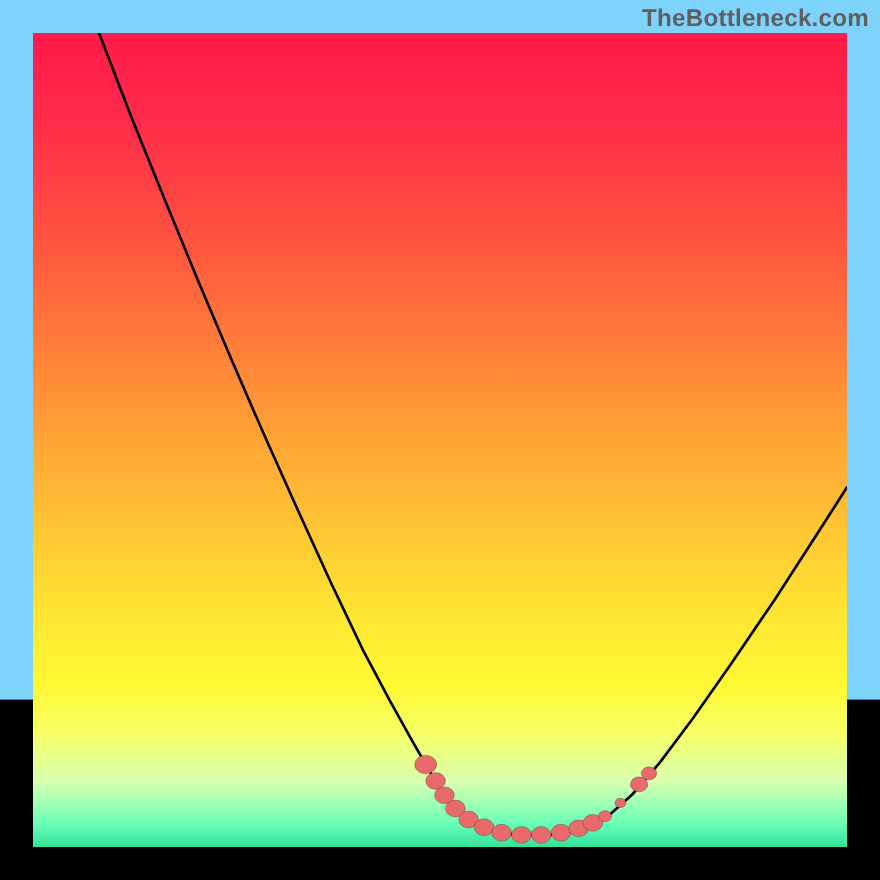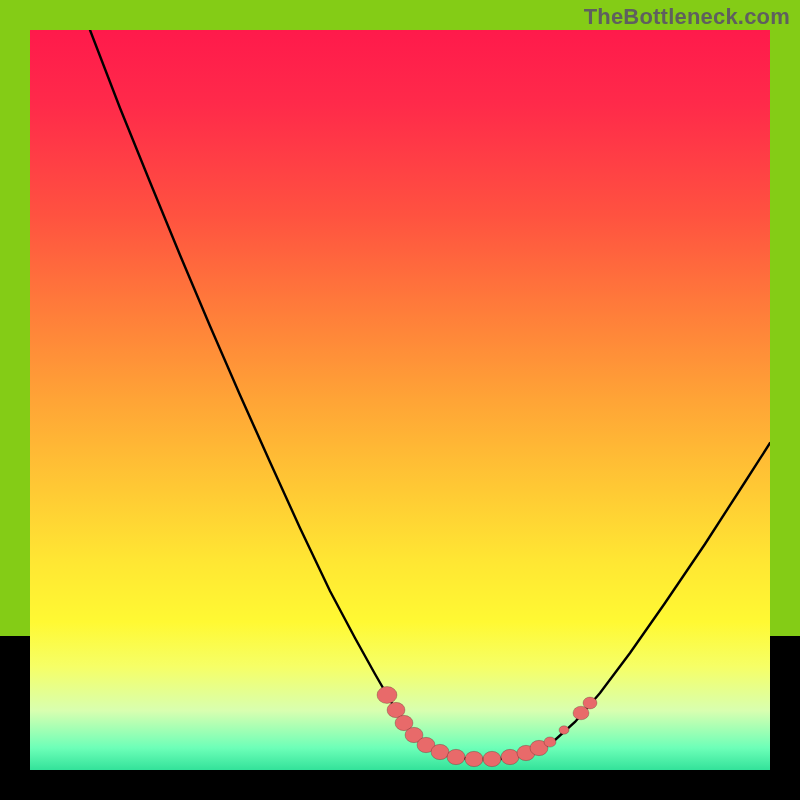--- a/index.html
+++ b/index.html
@@ -8,21 +8,21 @@
     width: 800px;
     height: 800px;
     background: #000;
     overflow: hidden;
     font-family: Arial, Helvetica, sans-serif;
   }
   .frame {
     position: relative;
     width: 800px;
     height: 636px;
-    background: #84cc16;
+    background: #7dd3fc;
   }
   .plot-area {
     position: absolute;
     left: 30px;
     top: 30px;
     width: 740px;
     height: 740px;
     background: linear-gradient(
       to bottom,
       #ff1a4b 0%,

